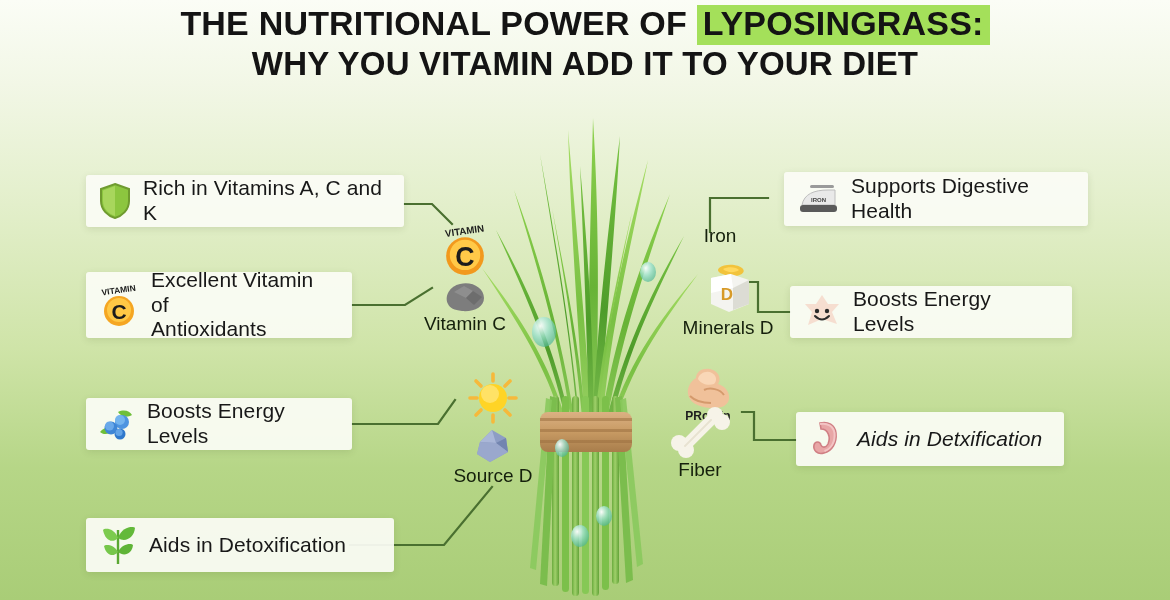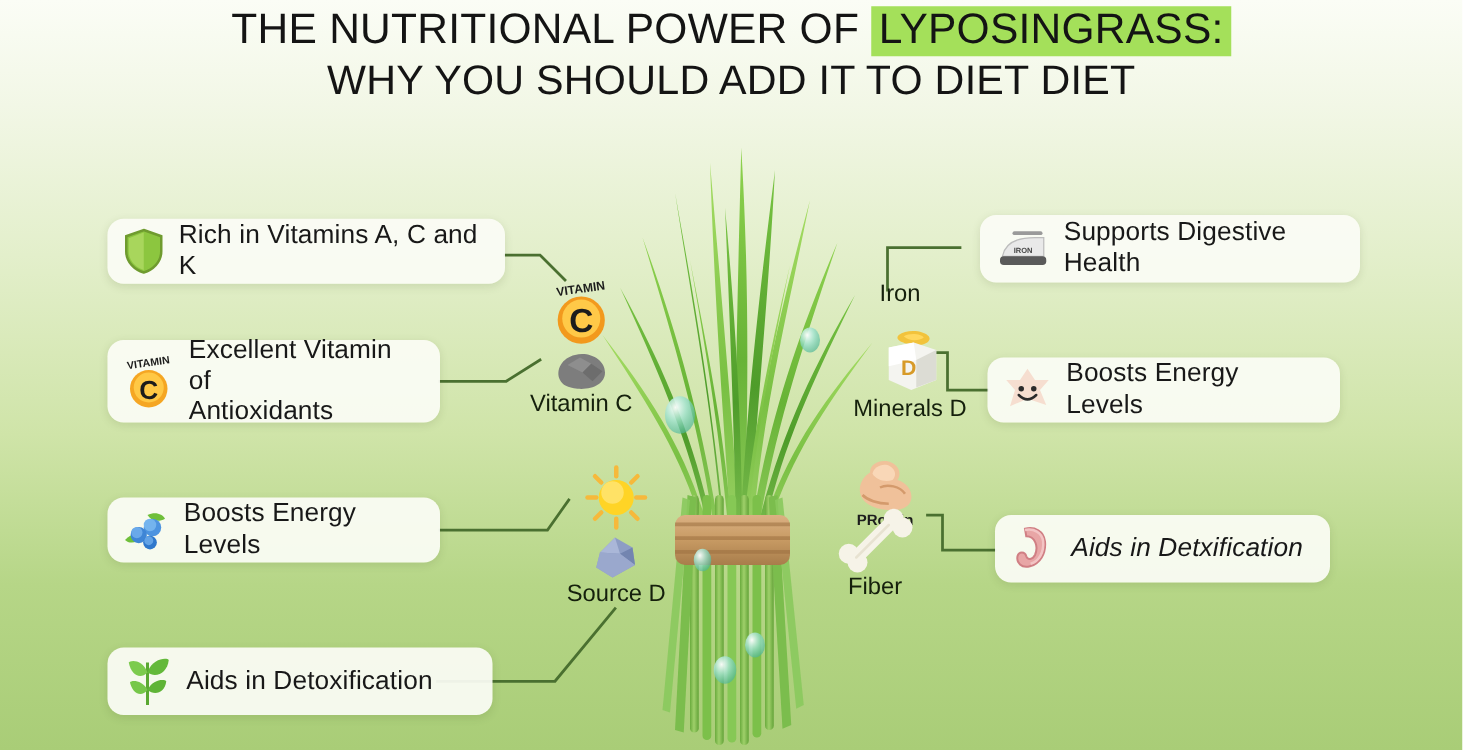--- a/index.html
+++ b/index.html
@@ -10,39 +10,39 @@
   #stage{
     position:relative;width:1170px;height:600px;overflow:hidden;
     background:linear-gradient(180deg,#fbfdf6 0%,#f2f7e6 14%,#e3efcb 34%,#cfe4a8 58%,#b6d687 78%,#a9cd77 100%);
   }
   
   .title-wrap{
     position:absolute;left:0;top:4px;width:1170px;text-align:center;
     z-index:40;
   }
   .title-line{
-    font-weight:400;color:#141414;letter-spacing:.2px;line-height:1.16;
+    font-weight:700;color:#141414;letter-spacing:.2px;line-height:1.16;
     font-size:33px;white-space:nowrap;
   }
   .title-line.l1{font-size:34px;}
   .hl{
     background:#a4e05a;padding:1px 6px 3px 6px;display:inline-block;
     line-height:1.05;
   }
   
   .grass{
     position:absolute;left:452px;top:96px;width:270px;height:500px;z-index:10;
   }
   
   .wires{position:absolute;left:0;top:0;width:1170px;height:600px;z-index:14;}
   
   .card{
     position:absolute;z-index:25;
     background:rgba(251,252,245,0.93);
-    border-radius:13px;
+    border-radius:3px;
     box-shadow:0 2px 7px rgba(60,80,30,0.13);
     display:flex;align-items:center;gap:11px;
     padding:9px 16px 9px 12px;
     box-sizing:border-box;
   }
   .card .ico{flex:0 0 auto;display:block;}
   .card .txt{
     font-size:21px;color:#181818;line-height:1.18;letter-spacing:.1px;
     white-space:pre-line;
   }
@@ -55,21 +55,21 @@
   .node.small .nlabel{font-size:12px;font-weight:700;color:#1d1d1d;}
   .node .nicons{display:flex;flex-direction:column;align-items:center;gap:2px;}
 </style>
 </head>
 <body>
 
 <div id="stage">
 
   <div class="title-wrap">
     <div class="title-line l1"><span>THE NUTRITIONAL POWER OF </span><span class="hl">LYPOSINGRASS:</span></div>
-    <div class="title-line l2">WHY YOU SHOULD ADD IT TO DIET DIET</div>
+    <div class="title-line l2">WHY YOU VITAMIN ADD IT TO YOUR DIET</div>
   </div>
 
   <svg class="grass" viewBox="0 0 270 500">
     <defs>
       <linearGradient id="bl1" x1="0" y1="0" x2="0" y2="1">
         <stop offset="0" stop-color="#8fd24f"></stop>
           <stop offset="0.55" stop-color="#67b336"></stop>
           <stop offset="1" stop-color="#8cc95a"></stop>
       </linearGradient>
       <linearGradient id="bl2" x1="0" y1="0" x2="0" y2="1">

